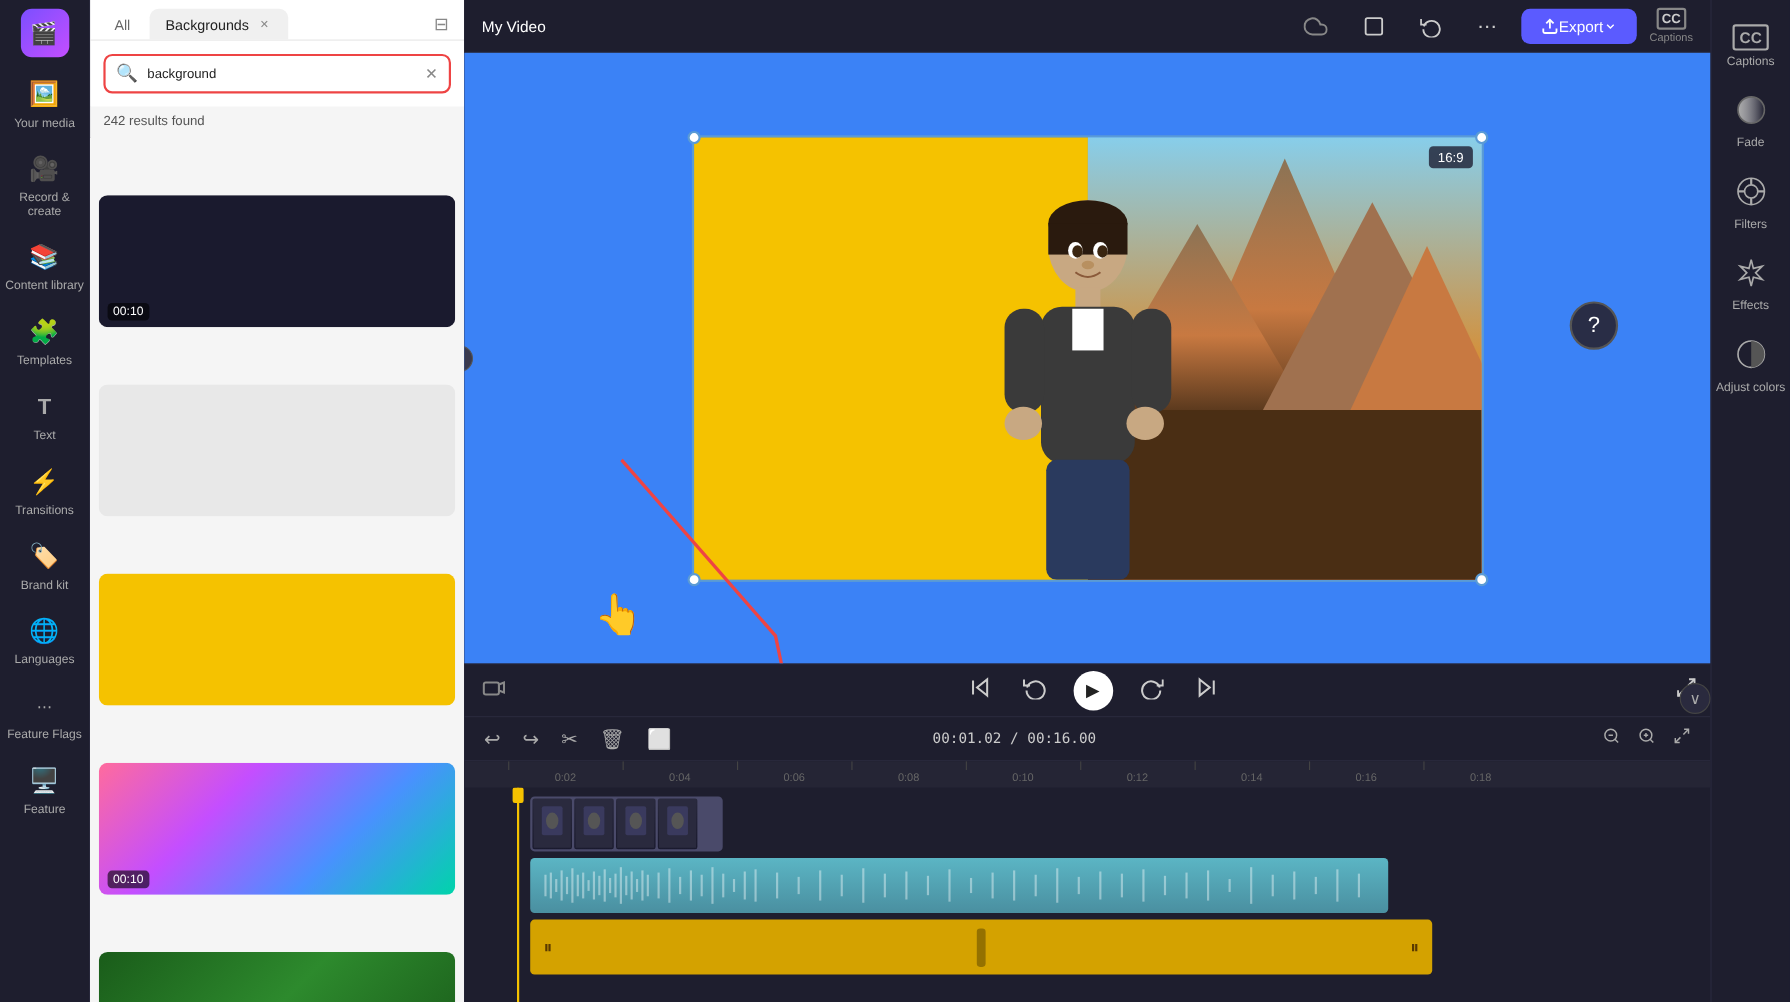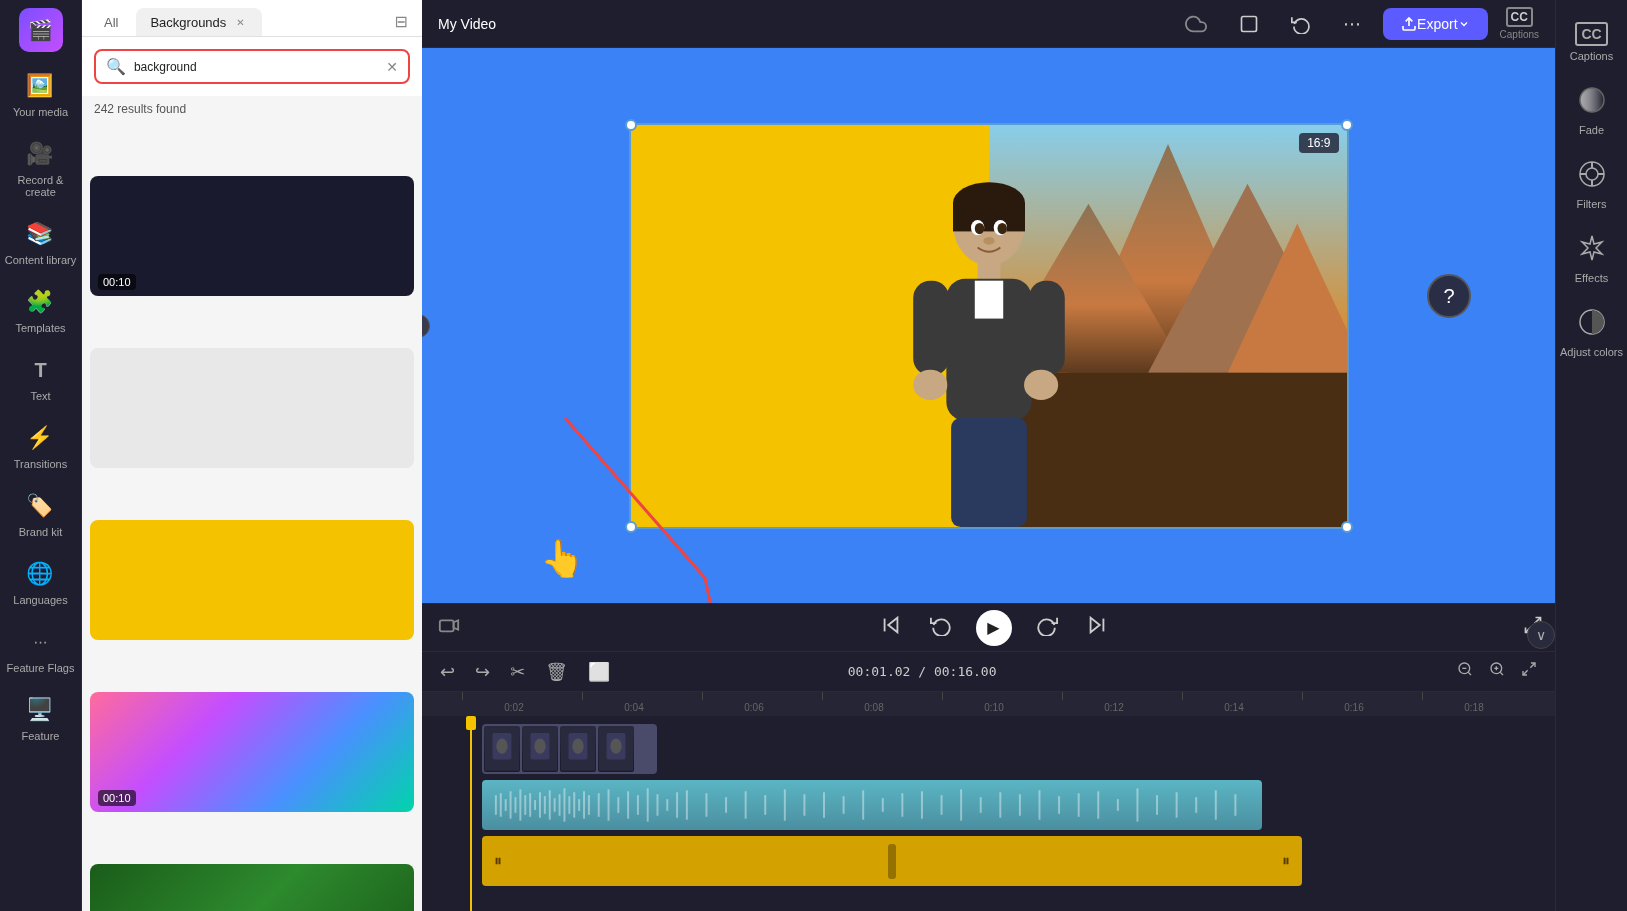--- a/index.html
+++ b/index.html
@@ -337,21 +337,21 @@
       display: flex;
       align-items: center;
       padding: 0 8px;
       font-size: 10px;
       color: #666;
       position: relative;
       overflow: hidden;
     }
     .ruler-marks {
       display: flex;
-      gap: 16px;
+      gap: 0;
       position: absolute;
       left: 40px;
       top: 0;
       height: 100%;
       align-items: center;
     }
     .ruler-mark {
       display: flex; flex-direction: column; align-items: center;
       width: 104px;
       height: 100%;

